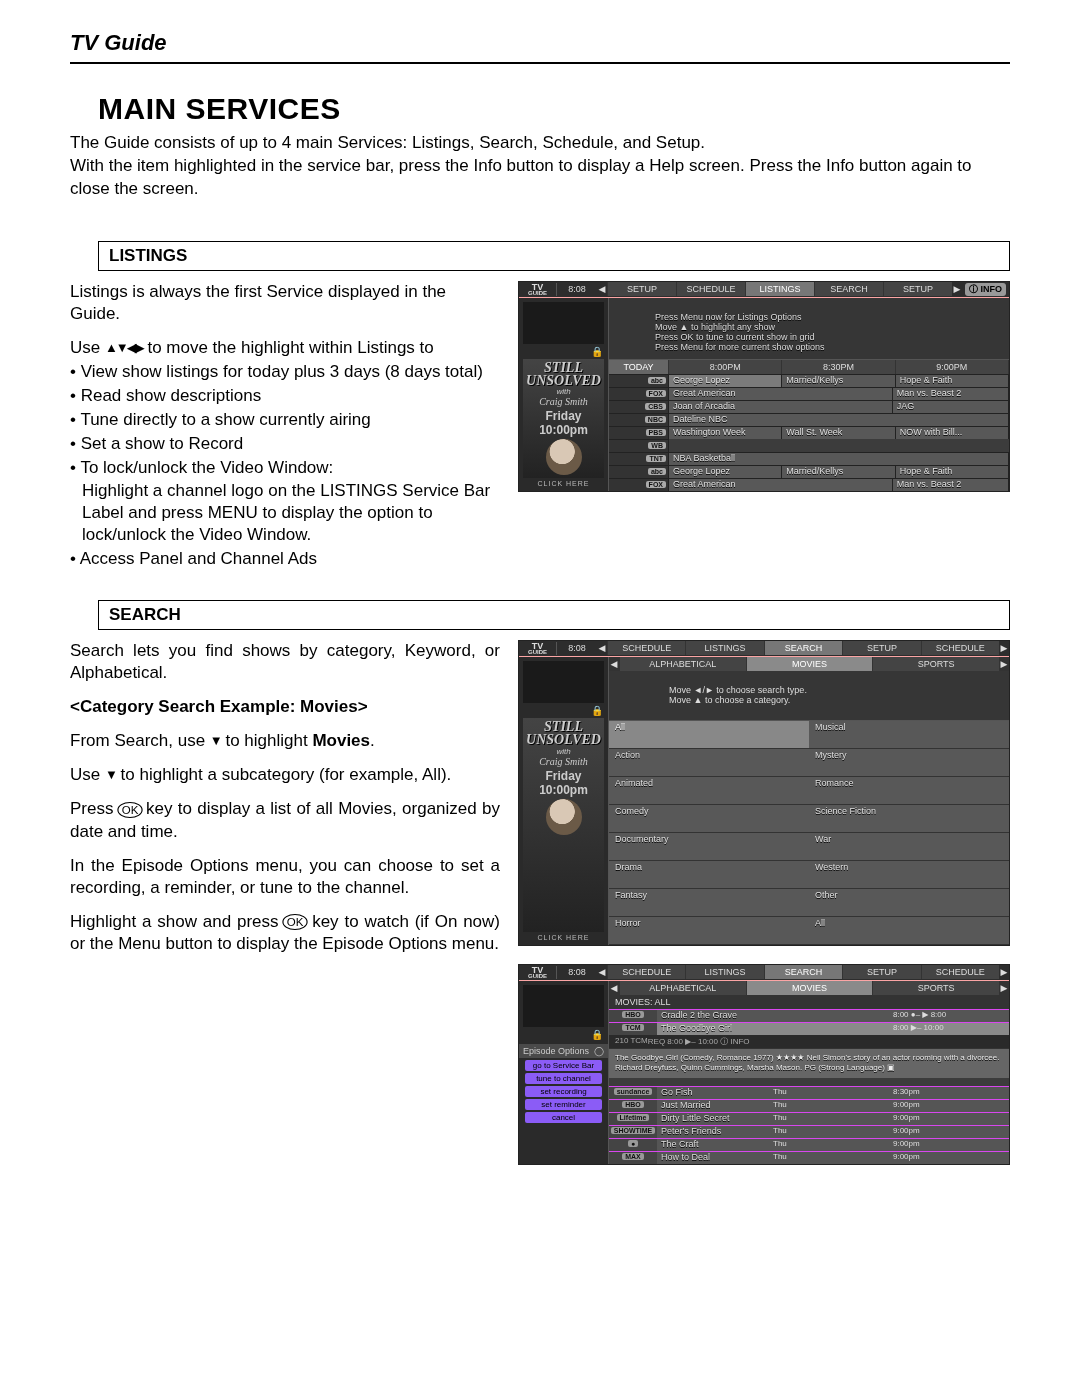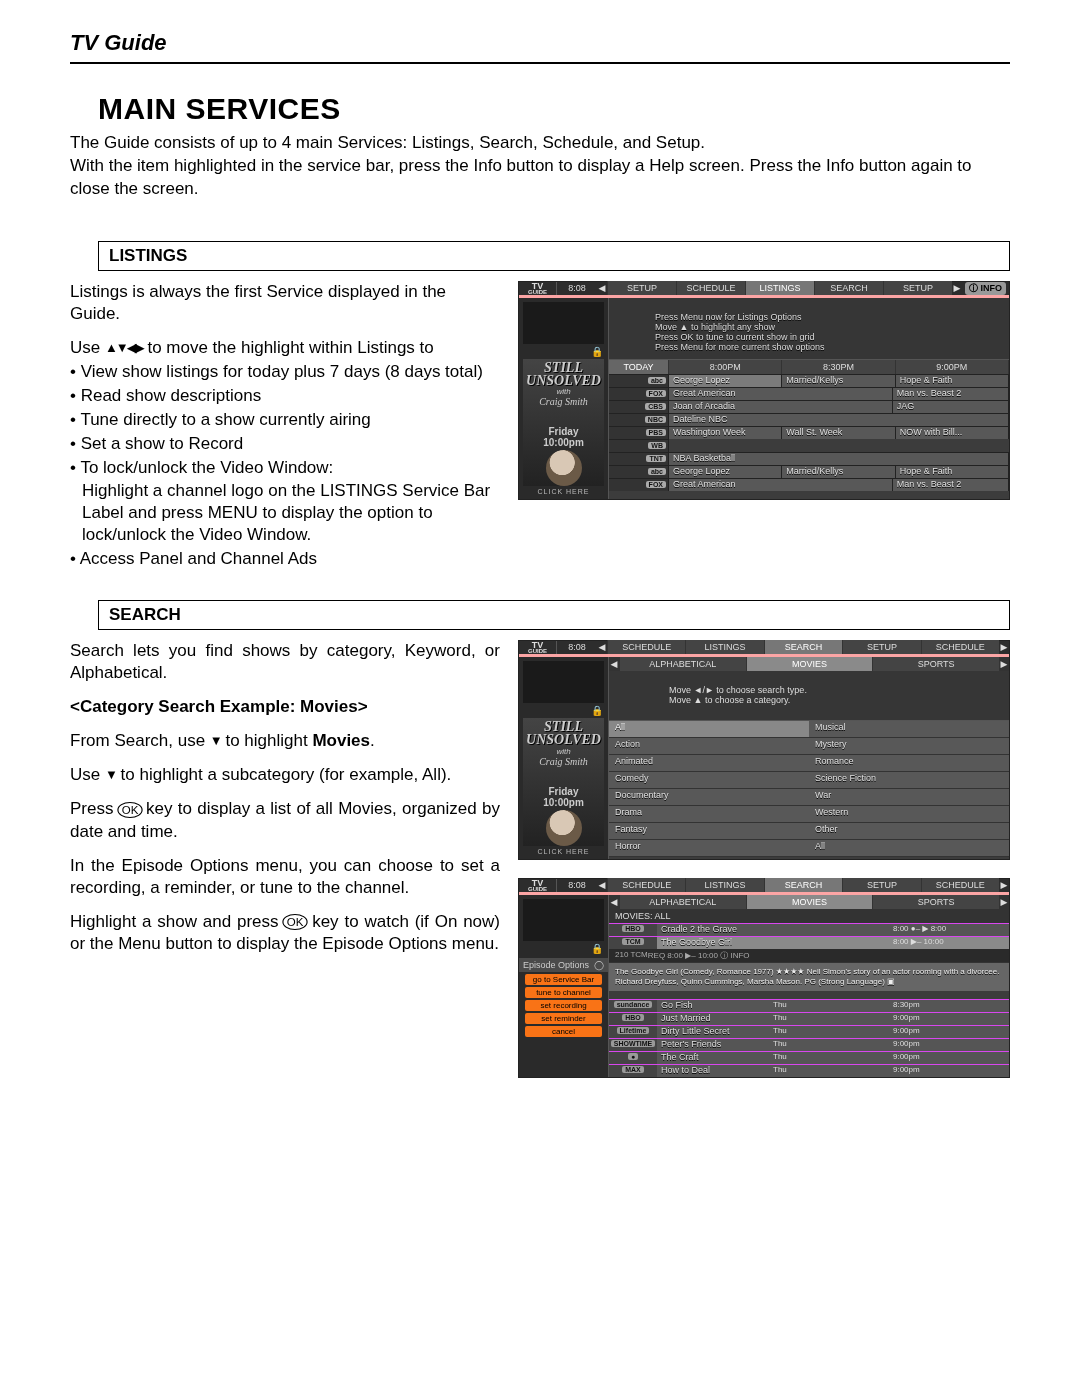--- a/index.html
+++ b/index.html
@@ -67,21 +67,21 @@
   .tvshot {
     background: #3c3c3c;
     border: 1px solid #222;
     font-size: 10px;
     color: #ddd;
     padding: 0;
     position: relative;
   }
   .tvshot .topbar {
     display: flex; align-items: center; height: 16px;
-    background: #2d2d2d; border-bottom: 3px solid #fca5a5;
+    background: #2d2d2d; border-bottom: 1px solid #fca5a5;
     font-size: 9px;
   }
   .tvshot .topbar .logo {
     width: 38px; text-align: center; font-weight: bold; font-size: 9px;
     border-right: 1px solid #555; line-height: 1;
   }
   .tvshot .topbar .logo small { font-size: 6px; display: block; margin-top: -2px; }
   .tvshot .topbar .time { width: 40px; text-align: center; }
   .tvshot .topbar .tabrow { flex: 1; display: flex; }
   .tvshot .topbar .tab {
@@ -113,32 +113,32 @@
     text-align: center;
     padding-top: 2px;
   }
   .tvshot .sidebar .promo .still {
     font-family: Georgia, serif; font-style: italic; font-weight: bold;
     font-size: 14px; letter-spacing: 0px; line-height: 0.95;
     text-shadow: 1px 1px 0 #000;
   }
   .tvshot .sidebar .promo .with { font-size: 8px; font-style: italic; }
   .tvshot .sidebar .promo .name { font-size: 10px; font-style: italic; font-family: Georgia, serif; }
-  .tvshot .sidebar .promo .date { font-size: 10px; font-weight: bold; margin-top: 19px; }
+  .tvshot .sidebar .promo .date { font-size: 12px; font-weight: bold; margin-top: 2px; }
   .tvshot .sidebar .promo .face {
     width: 36px; height: 36px; border-radius: 50%;
     background: radial-gradient(circle at 45% 35%, #d9c8b5 0 40%, #6b5a47 42% 100%);
     margin: 2px auto 0;
   }
   .tvshot .sidebar .clickhere { font-size: 7px; letter-spacing: 1px; text-align: center; margin-top: 2px; color:#bbb;}
   
   .tvshot .sidebar.ep { }
   .tvshot .sidebar.ep .ep-title { background:#4a4a4a; margin:2px -4px 0; padding:2px 4px; display:flex; justify-content:space-between;}
   .tvshot .sidebar.ep .ep-btn {
-    background:#f97316; color:#000; font-size:8px; text-align:center;
+    background:#8b5cf6; color:#000; font-size:8px; text-align:center;
     margin:2px 2px; padding:1px 0; border-radius:2px;
   }
 
   .tvshot .main { flex: 1; }
   .tvshot .helptext {
     background:#363636; height: 62px; padding: 14px 10px 6px 46px; font-size: 9px;
     border-bottom: 1px solid #555;
   }
   .tvshot .helptext div { text-shadow: 0 1px 0 #000; }
 
@@ -172,21 +172,21 @@
   .tvshot .subtabs .t { flex:1; text-align:center; background:#444; border-left:1px solid #333; line-height:14px;}
   .tvshot .subtabs .t.active { background:#8a8a8a; color:#fff; }
   .tvshot .searchhelp {
     background:#363636; height:50px; padding: 14px 10px 6px 60px; font-size:9px;
     border-bottom:1px solid #555;
   }
   .tvshot .catlist { display:flex; font-size:9px; }
   .tvshot .catlist .col { flex:1; }
   .tvshot .catlist .item {
     background:#585858; border-bottom:1px solid #333; padding:1px 6px; color:#e0e0e0;
-    text-shadow:0 1px 0 #000; height:17px;
+    text-shadow:0 1px 0 #000; height:28px;
   }
   .tvshot .catlist .item.hi { background:#888; color:#fff; }
 
   
   .tvshot .crumb { background:#333; font-size:9px; padding:2px 6px; }
   .tvshot .movierow { display:flex; font-size:9px; background:#555; border-top:1px solid #d946ef; height:13px;}
   .tvshot .movierow.hi { background:#8a8a8a; }
   .tvshot .movierow .ch { width:48px; text-align:center; font-size:8px; background:#444;}
   .tvshot .movierow .ch .lp { display:inline-block; background:#999; color:#111; font-size:7px; font-weight:bold; padding:0 3px; border-radius:2px;}
   .tvshot .movierow .title { flex:1; padding:0 4px; overflow:hidden; white-space:nowrap; text-shadow:0 1px 0 #000;}
@@ -212,21 +212,21 @@
 
 <div class="section-bar">LISTINGS</div>
 
 <div class="twocol">
   <div class="leftcol">
     <p>Listings is always the first Service displayed in the Guide.</p>
     <p>
       <span>Use </span><span class="arrows">▲▼◀▶</span><span> to move the highlight within Listings to</span>
     </p>
     <ul class="bullets" style="margin-top:-10px">
-      <li>View show listings for today plus 7 days (8 days total)</li>
+      <li>View show listings for today plus 3 days (8 days total)</li>
       <li>Read show descriptions</li>
       <li>Tune directly to a show currently airing</li>
       <li>Set a show to Record</li>
       <li>
         <span>To lock/unlock the Video Window:</span>
         <span class="sub">Highlight a channel logo on the LISTINGS Service Bar Label and press MENU to display the option to lock/unlock the Video Window.</span>
       </li>
       <li>Access Panel and Channel Ads</li>
     </ul>
   </div>

